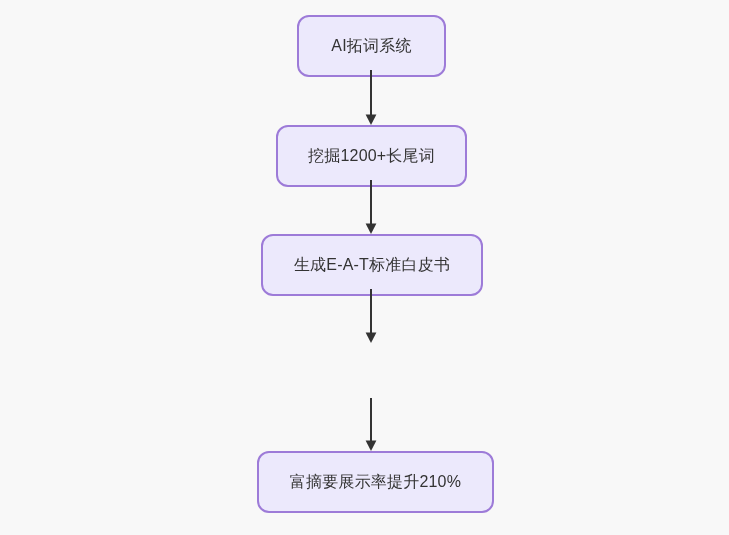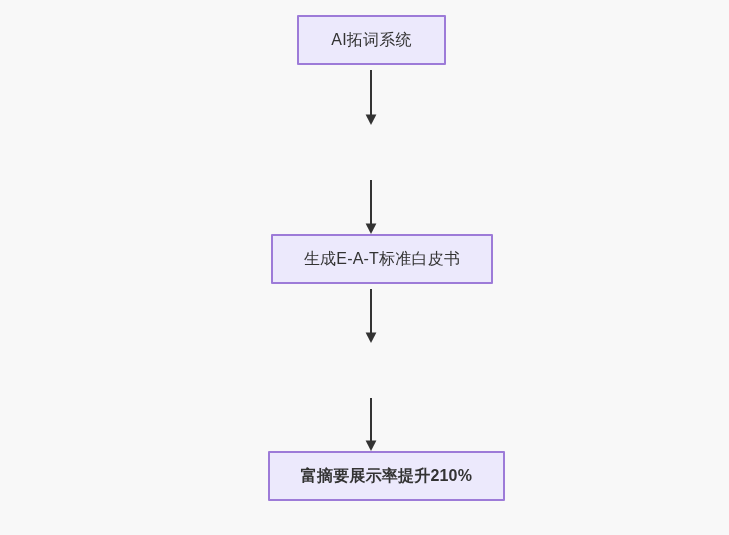--- a/index.html
+++ b/index.html
@@ -19,25 +19,25 @@
     width: 729px;
     height: 535px;
     background: #f8f8f8;
   }
 
   .node {
     position: absolute;
     box-sizing: border-box;
     background: #ece9fc;
     border: 2px solid #9d7bd8;
-    border-radius: 1px;
+    border-radius: 12px;
     display: flex;
     align-items: center;
     justify-content: center;
-    height: 50px;
+    height: 62px;
   }
 
   .node-label {
     font-size: 16px;
     line-height: 1.2;
     color: #333333;
     white-space: nowrap;
     letter-spacing: 0.2px;
     text-align: center;
   }
@@ -48,23 +48,23 @@
   }
 
   .connector svg {
     display: block;
     overflow: visible;
   }
 
   
   #node-0 { left: 297px; top: 15px;  width: 149px; }
   #node-1 { left: 276px; top: 125px; width: 191px; }
-  #node-2 { left: 261px; top: 234px; width: 222px; margin-left: 10px; }
+  #node-2 { left: 261px; top: 234px; width: 222px; }
   #node-3 { left: 264px; top: 343px; width: 215px; }
-  #node-4 { left: 268px; top: 451px; width: 237px; font-weight: bold; }
+  #node-4 { left: 257px; top: 451px; width: 237px; }
 
   #connector-0 { left: 359px; top: 70px;  height: 55px; }
   #connector-1 { left: 359px; top: 180px; height: 54px; }
   #connector-2 { left: 359px; top: 289px; height: 54px; }
   #connector-3 { left: 359px; top: 398px; height: 53px; }
 </style>
 </head>
 <body>
 
 <div id="flowchart-canvas">
@@ -73,20 +73,23 @@
     <span class="node-label">AI拓词系统</span>
   </div>
 
   <div class="connector" id="connector-0">
     <svg width="24" height="55" viewBox="0 0 24 55">
       <line x1="12" y1="0" x2="12" y2="46" stroke="#333333" stroke-width="2"></line>
       <polygon points="12,55 6.6,44.5 17.4,44.5" fill="#333333"></polygon>
     </svg>
   </div>
 
+  <div class="node" id="node-1">
+    <span class="node-label">挖掘1200+长尾词</span>
+  </div>
 
   <div class="connector" id="connector-1">
     <svg width="24" height="54" viewBox="0 0 24 54">
       <line x1="12" y1="0" x2="12" y2="45" stroke="#333333" stroke-width="2"></line>
       <polygon points="12,54 6.6,43.5 17.4,43.5" fill="#333333"></polygon>
     </svg>
   </div>
 
   <div class="node" id="node-2">
     <span class="node-label">生成E-A-T标准白皮书</span>

